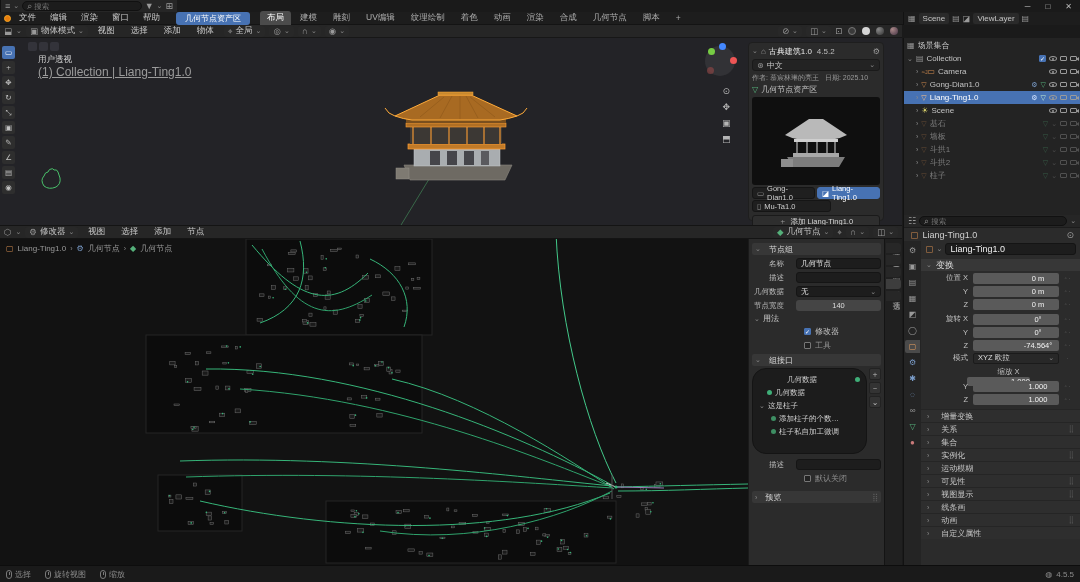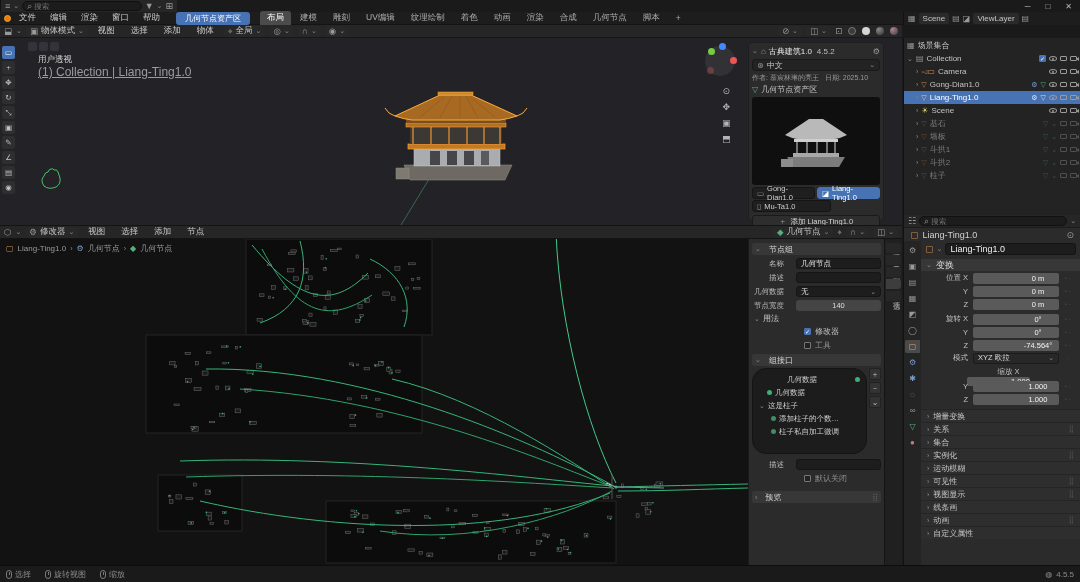--- a/index.html
+++ b/index.html
@@ -101,21 +101,21 @@
   .ptab{width:15px;height:13px;display:flex;align-items:center;justify-content:center;font-size:8px;color:#9a9a9a;border-radius:2px 0 0 2px;}
   .ptab.active{background:#4a4a4a;}
   .name-row{display:flex;align-items:center;gap:3px;padding:2px 4px;}
   .name-field{flex:1;background:#1d1d1d;border:1px solid #141414;border-radius:3px;height:12px;display:flex;align-items:center;padding:0 4px;color:#eee;}
   .sec-head{display:flex;align-items:center;gap:4px;height:12px;background:#373737;padding:0 5px;color:#ddd;margin-top:2px;}
   .trow{display:flex;align-items:center;height:12px;margin:1px 4px 1px 0;}
   .tlab{width:52px;text-align:right;padding-right:5px;color:#c2c2c2;font-size:7.5px;}
   .tfield{flex:1;background:#5a5a5a;border-radius:2px;height:11px;display:flex;align-items:center;justify-content:center;color:#f4f4f4;font-size:7.5px;padding-left:44px;}
   .tmode{flex:1;background:#282828;border:1px solid #1b1b1b;border-radius:2px;height:11px;display:flex;align-items:center;padding:0 4px;color:#ddd;font-size:7.5px;}
   .tdeco{width:17px;display:flex;gap:2px;justify-content:center;color:#777;font-size:6px;}
-  .csec{height:13px;display:flex;align-items:center;gap:4px;padding:0 6px;background:#2e2e2e;border-top:1px solid #252525;color:#c5c5c5;font-size:8px;}
+  .csec{height:13px;display:flex;align-items:center;gap:12px;padding:0 6px;background:#2e2e2e;border-top:1px solid #252525;color:#c5c5c5;font-size:8px;}
   .csec .grip{margin-left:auto;color:#5c5c5c;font-size:7px;}
   
   #statusbar{left:0;top:565px;width:1080px;height:17px;background:#1a1a1a;border-top:1px solid #0d0d0d;display:flex;align-items:center;padding:0 6px;gap:14px;color:#8c8c8c;font-size:8px;}
   .mouse-ic{width:6px;height:9px;border:1px solid #7a7a7a;border-radius:3px;position:relative;display:inline-block;}
   .mouse-ic::after{content:'';position:absolute;left:2px;top:1px;width:1px;height:3px;background:#7a7a7a;}
   #status-right{margin-left:auto;display:flex;align-items:center;gap:4px;color:#8c8c8c;}
 </style>
 </head>
 <body>
 

